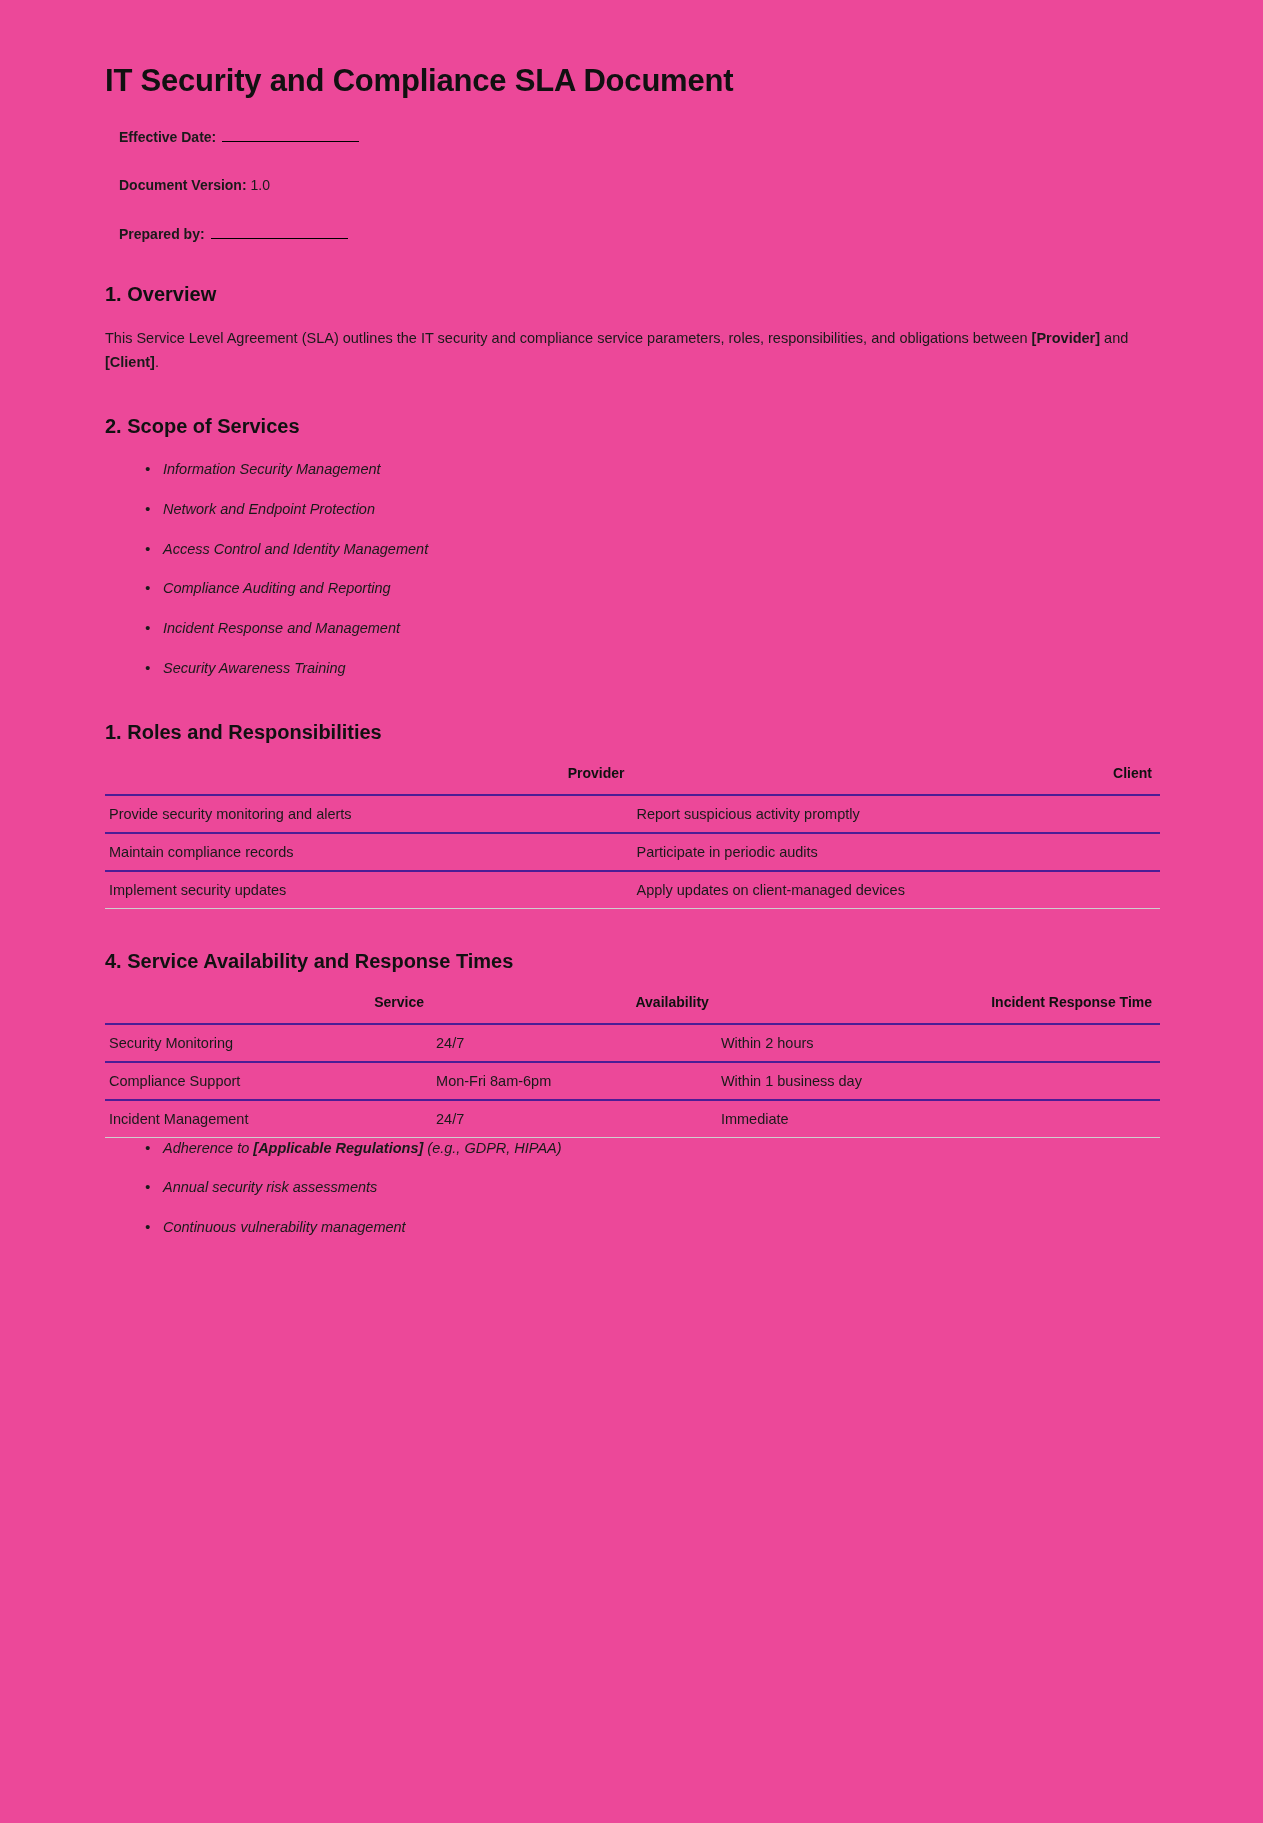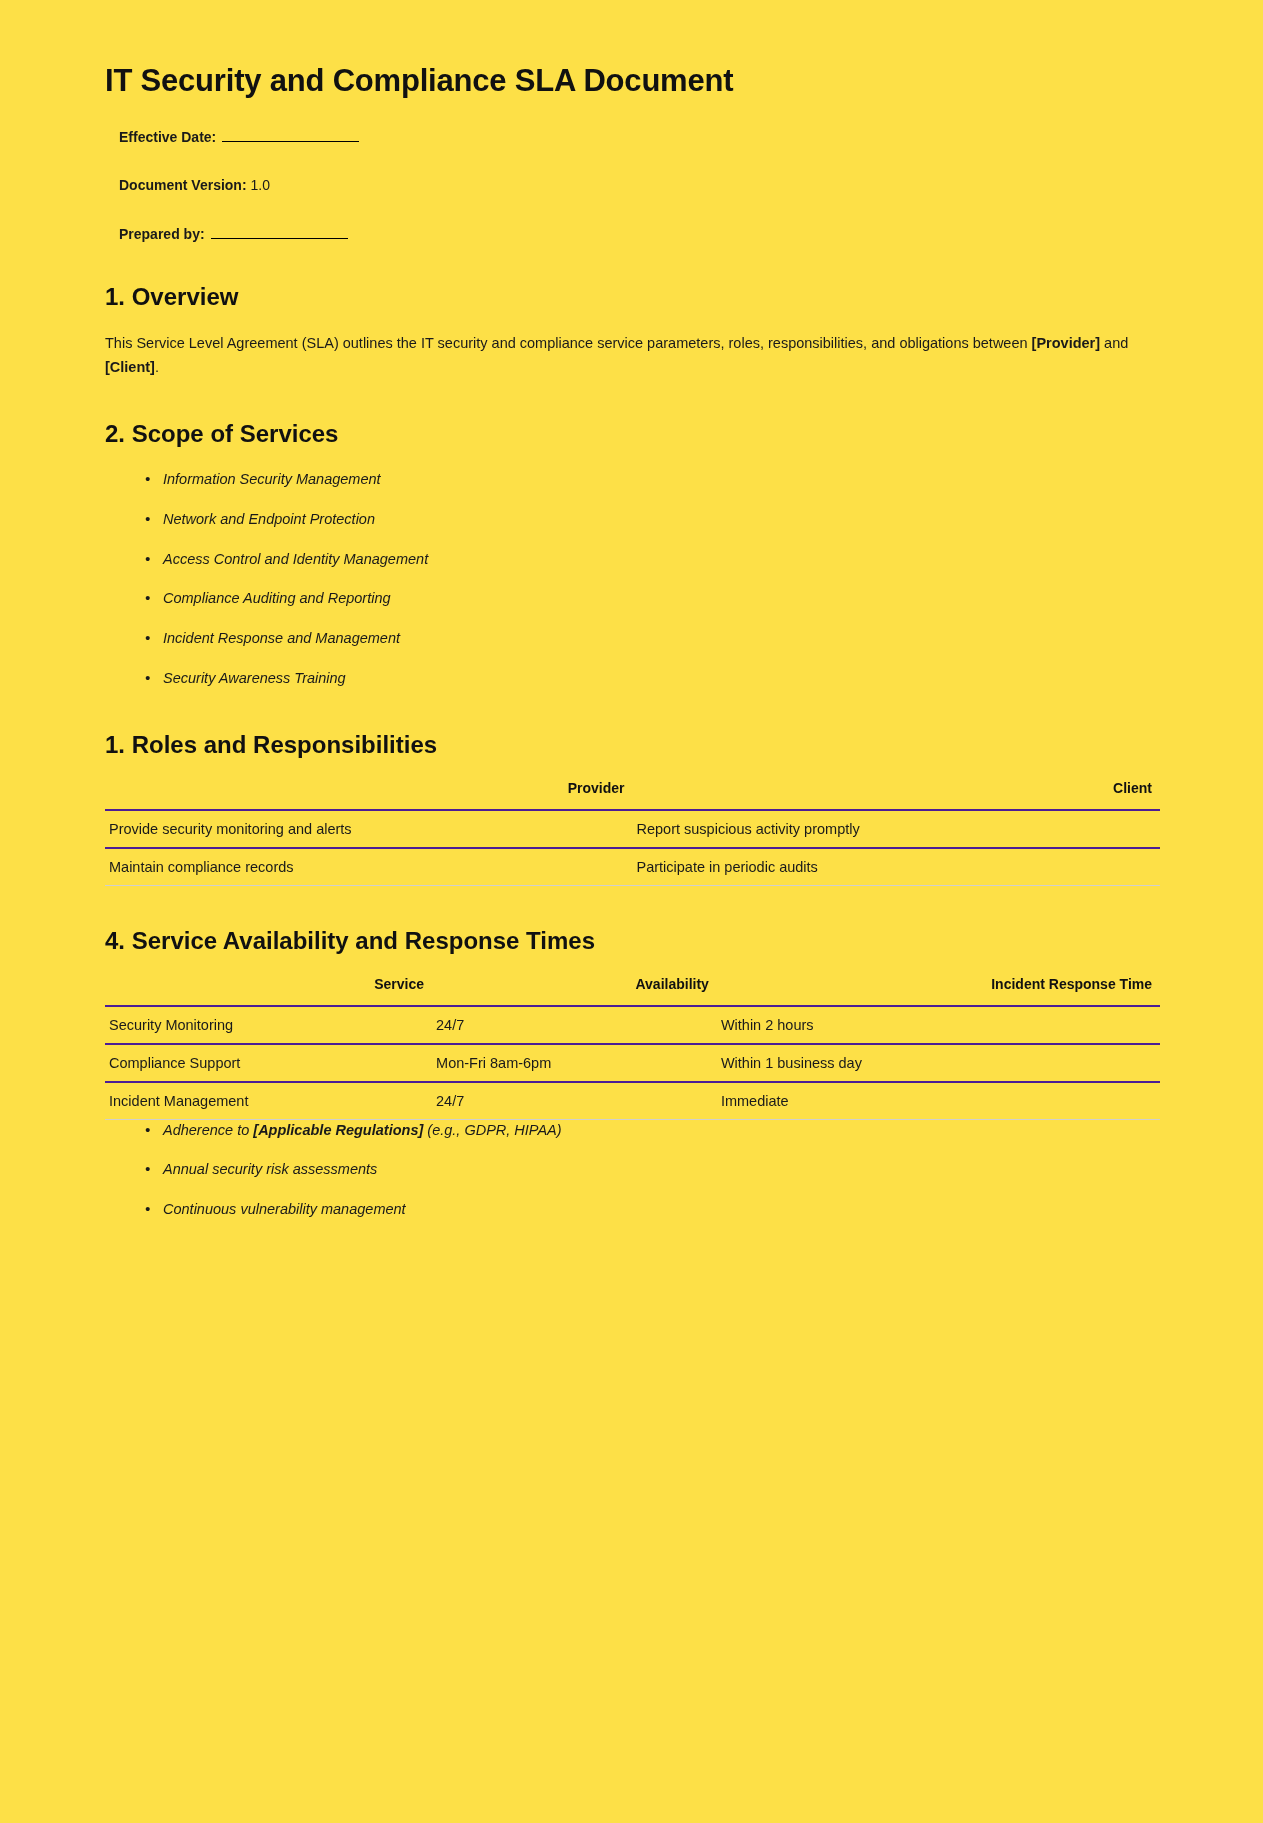--- a/index.html
+++ b/index.html
@@ -14,21 +14,21 @@
     font-family: "Liberation Sans", sans-serif;
     color: #000000;
     -webkit-font-smoothing: antialiased;
   }
   .page {
     position: relative;
     width: 1263px;
     height: 1823px;
     box-sizing: border-box;
     padding: 62px 105px 0 105px;
-    background: #fde047;
+    background: #ec4899;
   }
 
   
   .doc-title {
     font-size: 31px;
     font-weight: bold;
     line-height: 1.2;
     letter-spacing: -0.2px;
     margin: 0 0 28px 0;
     color: #111111;
@@ -52,21 +52,21 @@
     vertical-align: baseline;
     border-bottom: 1.6px solid #000000;
     margin-left: 6px;
     height: 11px;
   }
   .blank-rule.w-long { width: 137px; }
   .blank-rule.w-med  { width: 137px; }
 
   
   .section-heading {
-    font-size: 24px;
+    font-size: 20px;
     font-weight: bold;
     line-height: 1.25;
     margin: 40px 0 20px 0;
     color: #111111;
   }
   .section-heading.first { margin-top: 38px; }
 
   
   .body-text {
     font-size: 14.5px;
@@ -184,20 +184,24 @@
     </thead>
     <tbody>
       <tr>
         <td>Provide security monitoring and alerts</td>
         <td>Report suspicious activity promptly</td>
       </tr>
       <tr>
         <td>Maintain compliance records</td>
         <td>Participate in periodic audits</td>
       </tr>
+      <tr>
+        <td>Implement security updates</td>
+        <td>Apply updates on client-managed devices</td>
+      </tr>
     </tbody>
   </table>
 
   <h2 class="section-heading">4. Service Availability and Response Times</h2>
   <table class="doc-table sla-table">
     <colgroup>
         <col class="c1">
         <col class="c2">
         <col class="c3">
       </colgroup>

